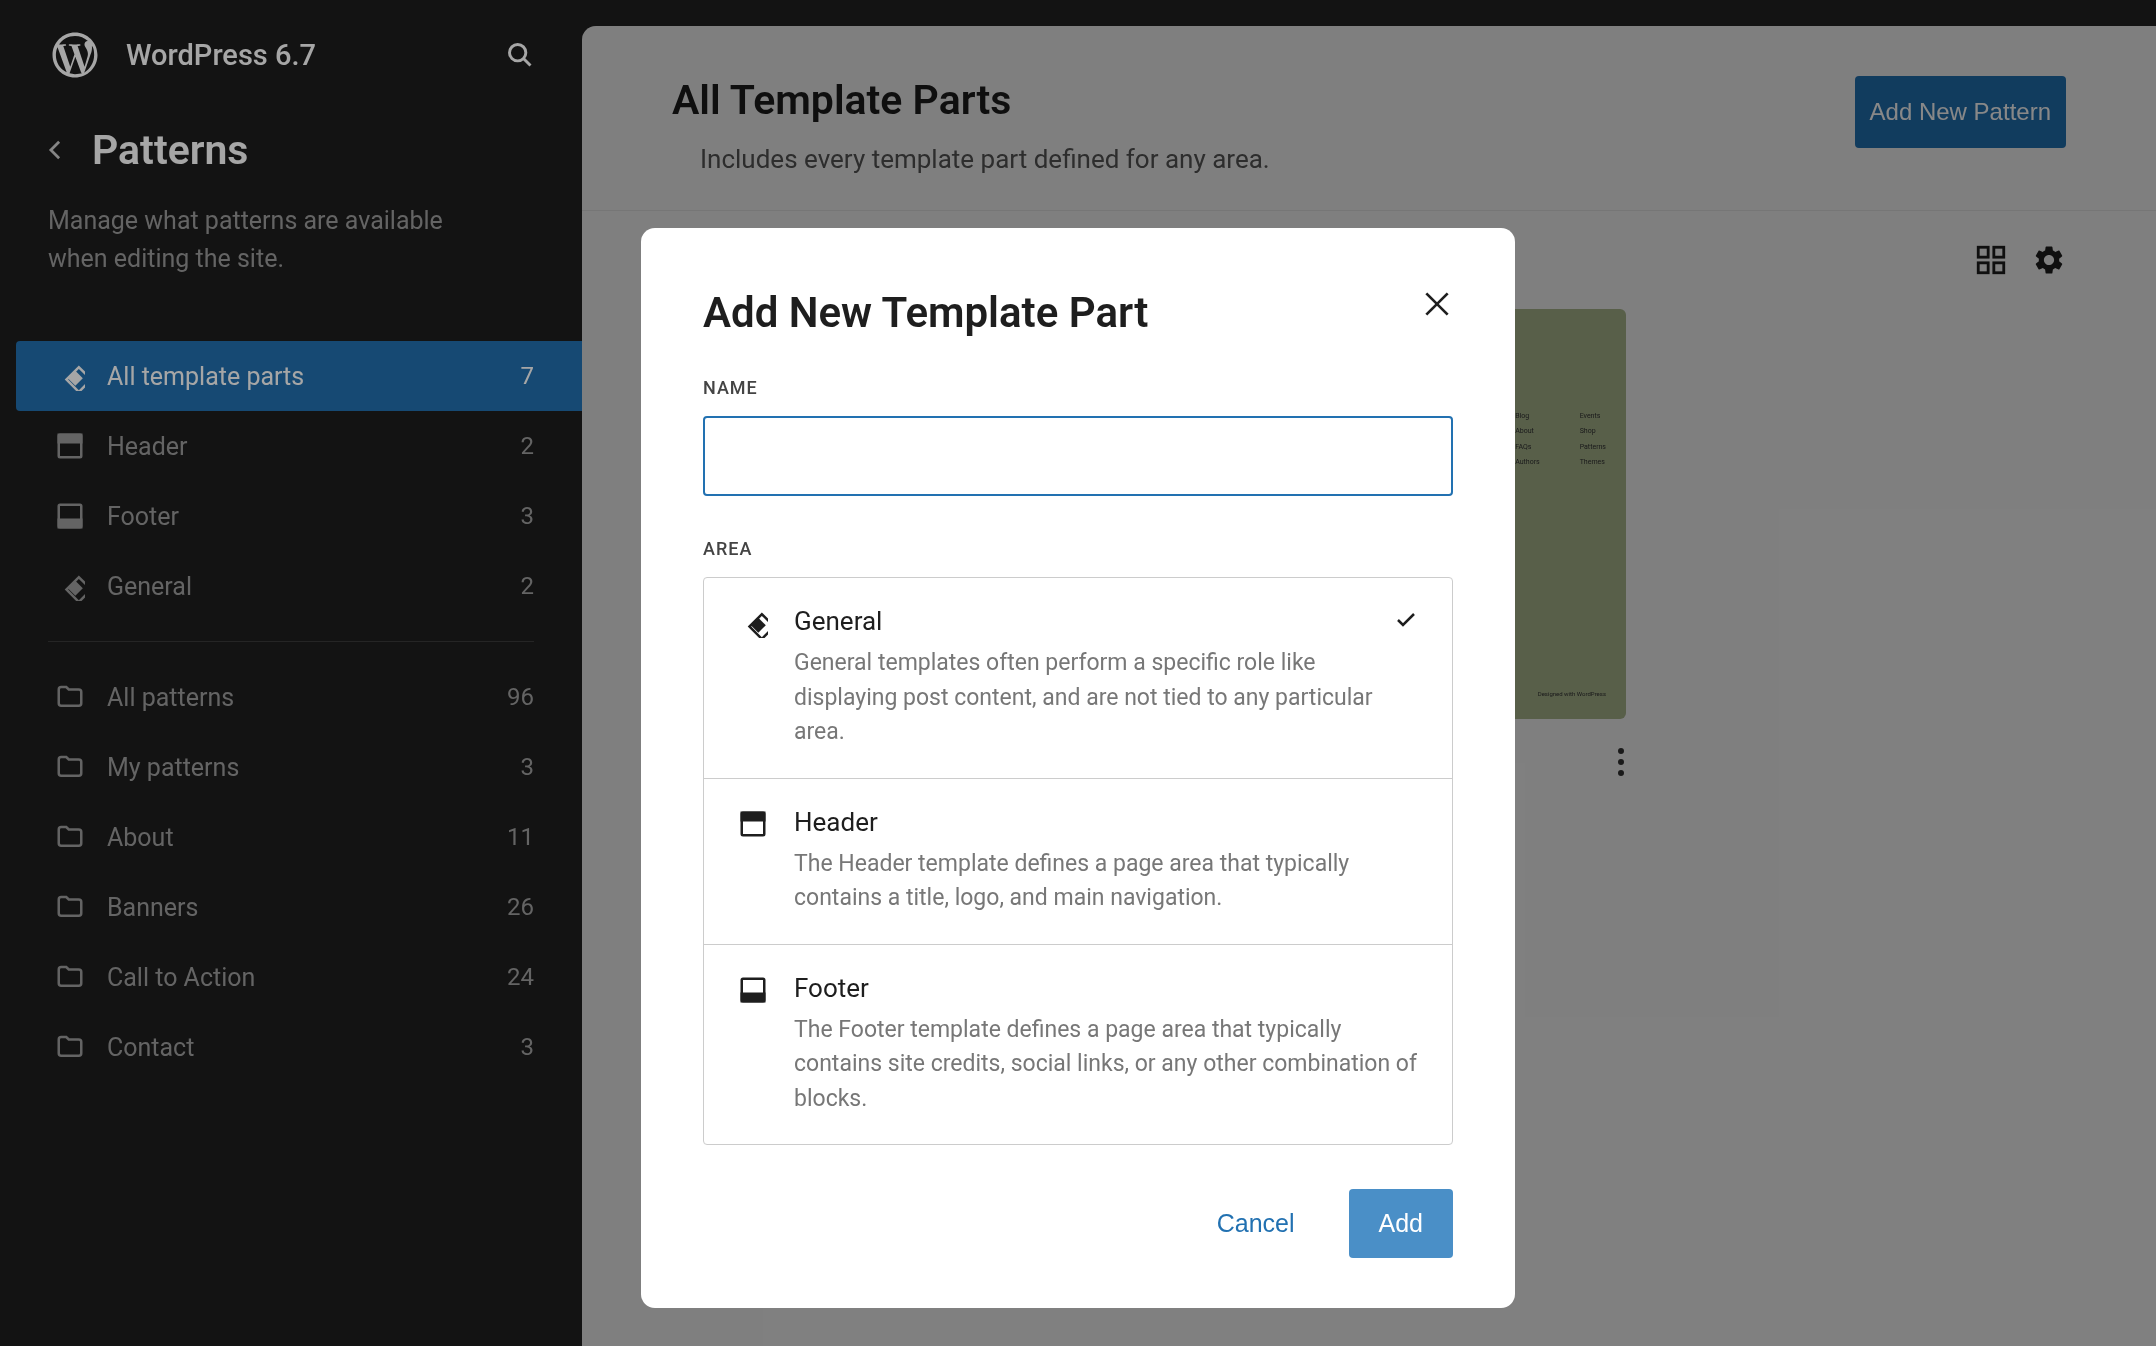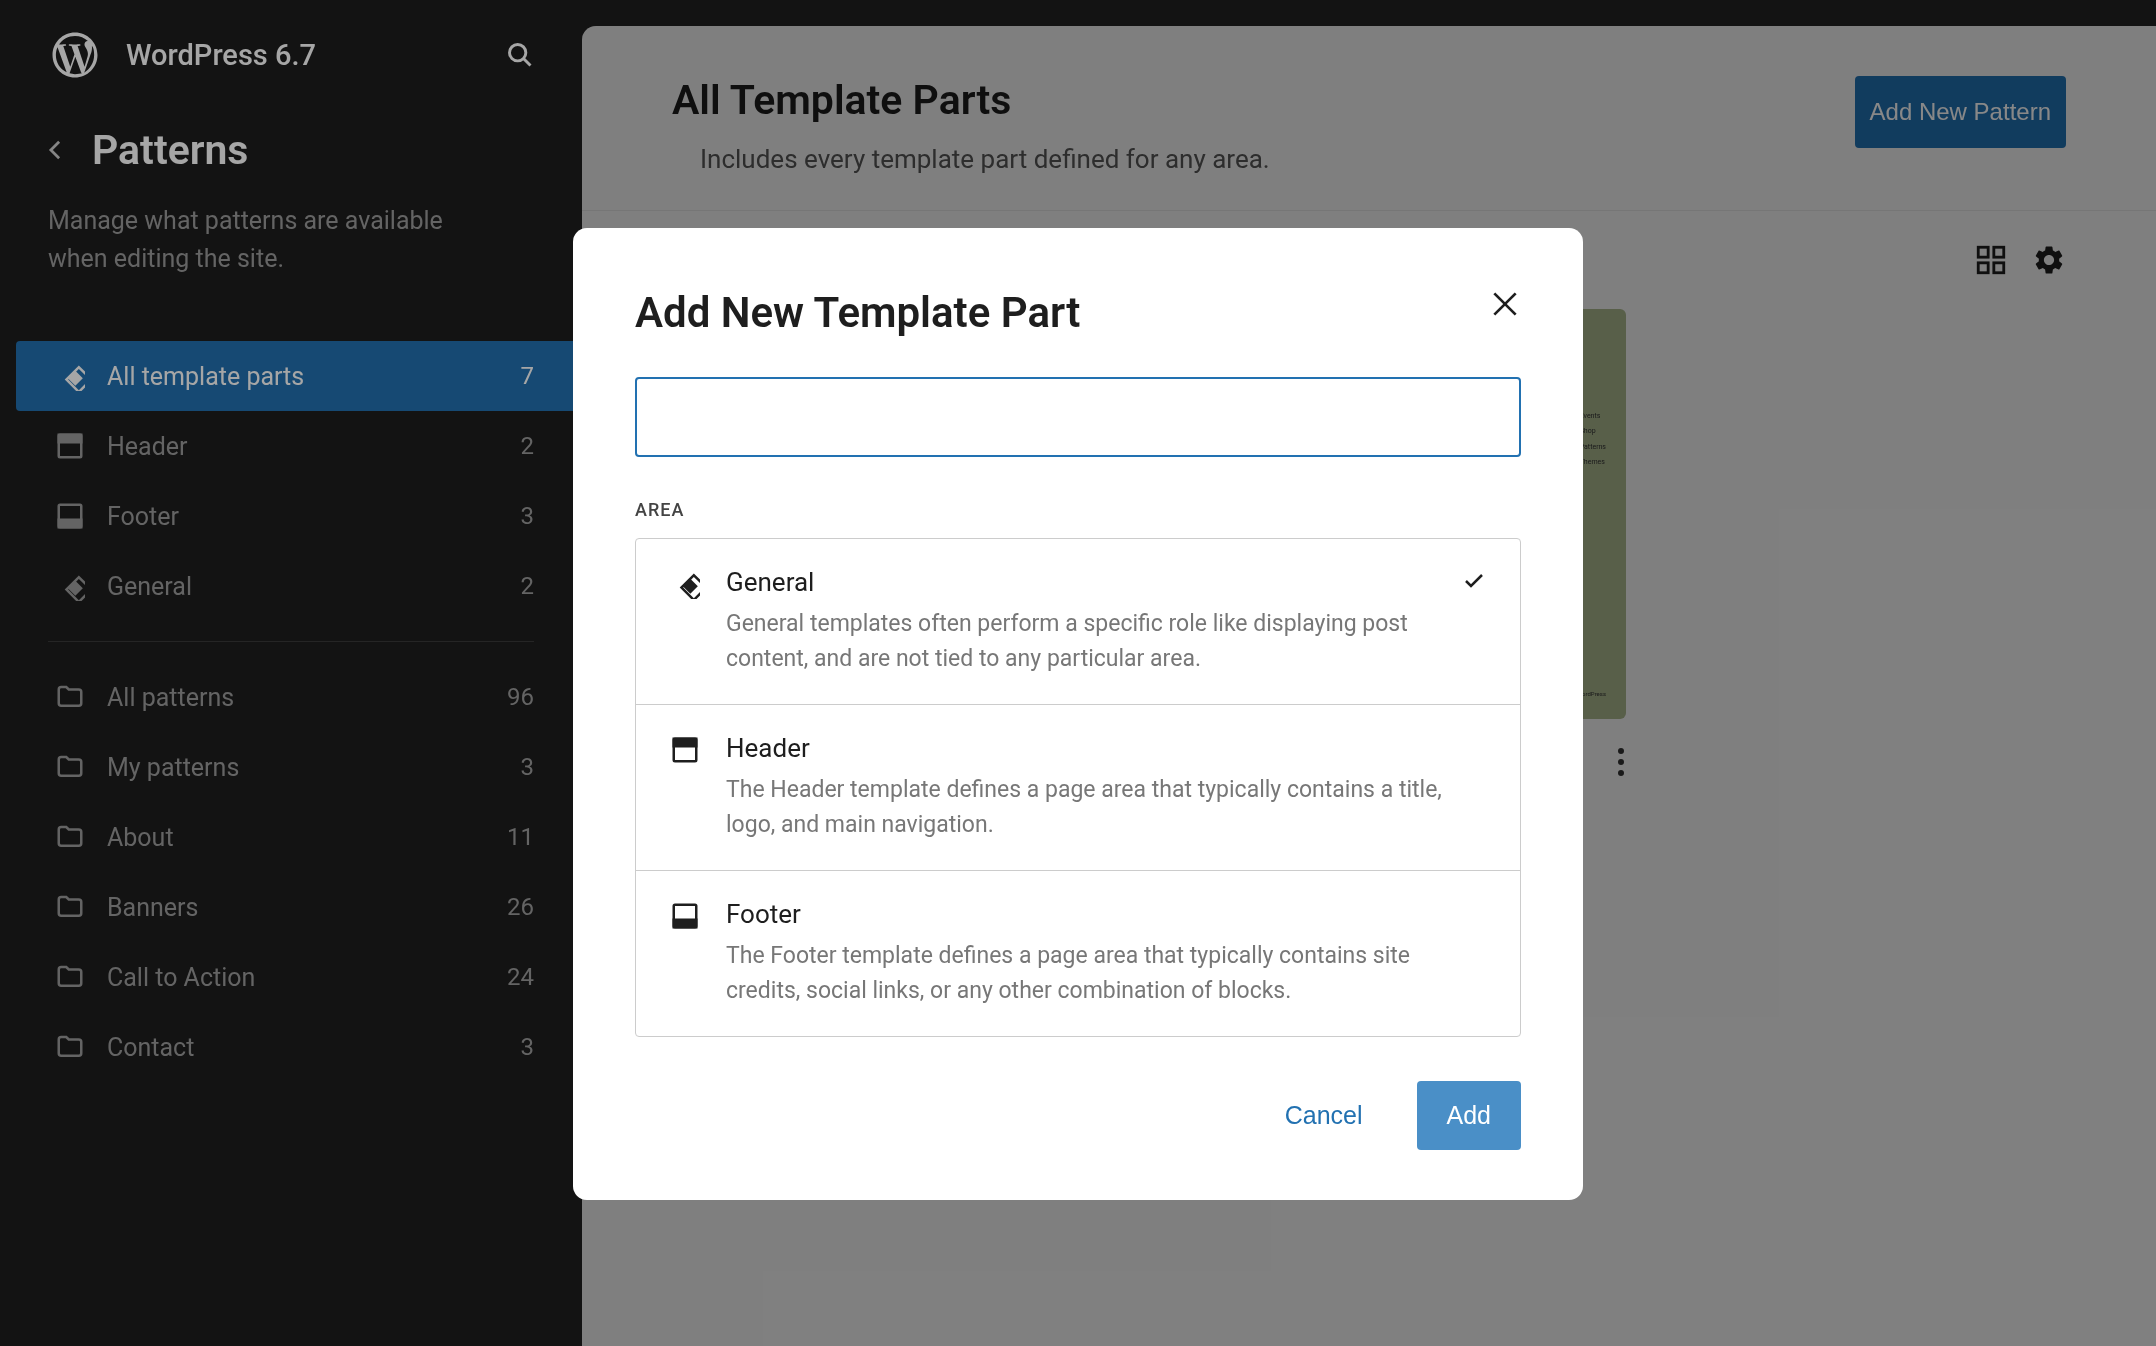--- a/index.html
+++ b/index.html
@@ -142,21 +142,21 @@
     .card1-foot-right { position: absolute; bottom: 22px; right: 20px; font-size: 6px; color: #333; }
     .card3-title { position: absolute; top: 205px; left: 20px; font-size: 10px; font-weight: 600; color: #222; }
     .card3-menu { position: absolute; top: 205px; right: 20px; font-size: 6px; color: #333; }
     
     
     .modal-backdrop { position: fixed; inset: 0; display: flex; align-items: flex-start; justify-content: center; padding-top: 228px; }
     .backdrop-shade { position: absolute; inset: 0; background: rgba(0,0,0,0.35); }
     .modal {
       position: relative;
       background: #fff;
-      width: 1010px;
+      width: 874px;
       border-radius: 14px;
       padding: 60px 62px 50px 62px;
       color: #1e1e1e;
     }
     .modal-close { position: absolute; top: 60px; right: 62px; cursor: pointer; }
     .modal-title { font-size: 42px; font-weight: 600; margin-bottom: 40px; }
     .modal-label { font-size: 18px; letter-spacing: 1px; color: #444; font-weight: 500; margin-bottom: 18px; }
     .modal-input {
       width: 100%;
       height: 80px;
@@ -413,20 +413,21 @@
 <div class="modal-backdrop">
   <div class="backdrop-shade"></div>
   <div class="modal">
     <div class="modal-close">
       <svg width="32" height="32" viewBox="0 0 24 24" fill="none" stroke="#1e1e1e" stroke-width="2">
           <line x1="4" y1="4" x2="20" y2="20"></line>
           <line x1="20" y1="4" x2="4" y2="20"></line>
         </svg>
     </div>
     <h2 class="modal-title">Add New Template Part</h2>
+    <div class="modal-label">NAME</div>
     <input class="modal-input" type="text" value="" style="">
     <div class="modal-label">AREA</div>
     <div class="area-list" id="area-list">
         <div class="area-item">
     <span class="area-icon" style="color:#1e1e1e"><svg width="30" height="30" viewBox="0 0 24 24" fill="currentColor">
               <rect x="12" y="2" width="14" height="14" transform="rotate(45 12 12)" fill="none" stroke="currentColor" stroke-width="2"></rect>
               <rect x="12" y="6" width="8.5" height="8.5" transform="rotate(45 12 12)" fill="currentColor"></rect>
             </svg></span>
     <div class="area-content">
       <div class="area-title">General</div>

